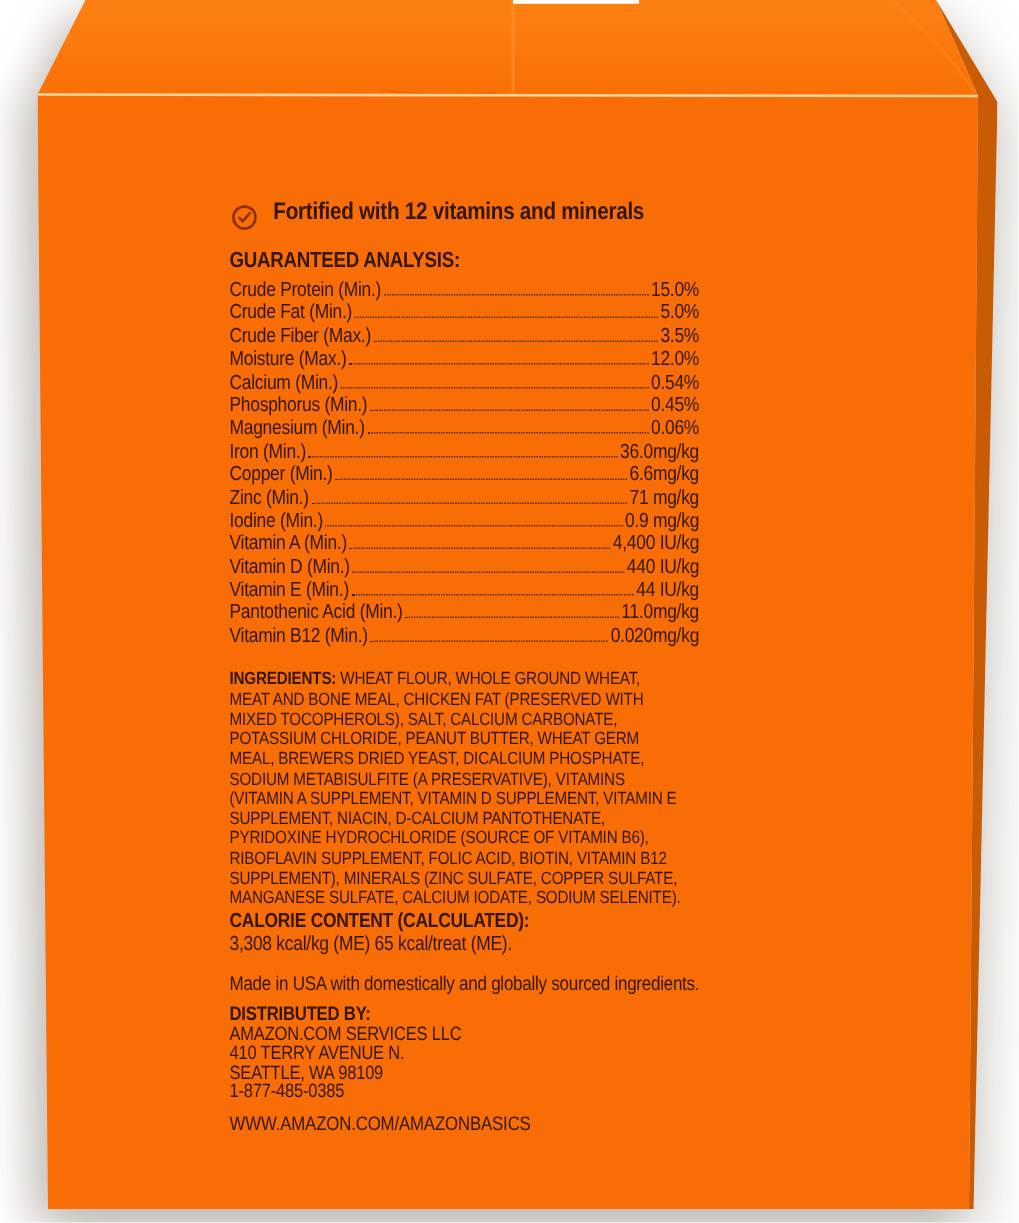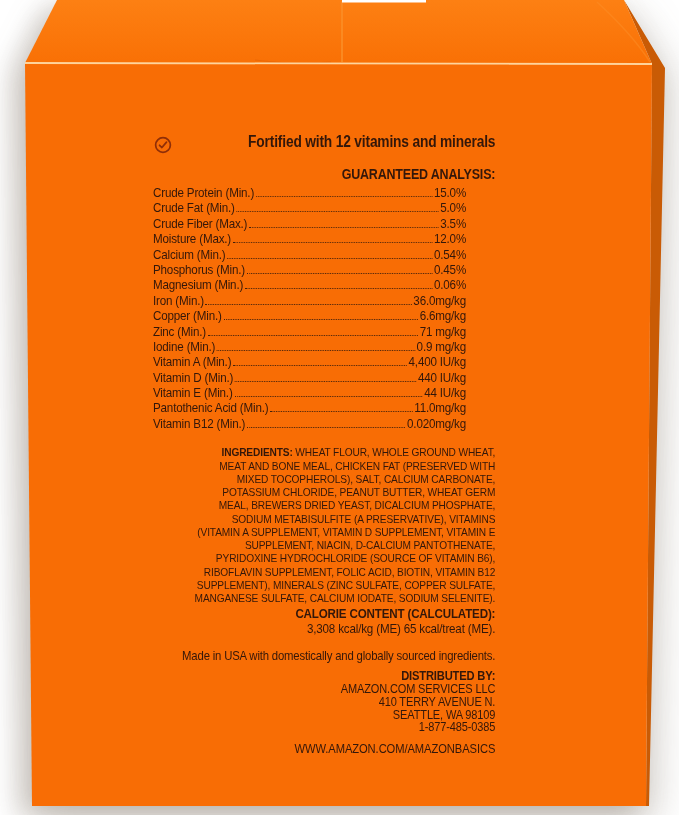--- a/index.html
+++ b/index.html
@@ -1,20 +1,20 @@
 <!DOCTYPE html>
 <html><head>
 <meta charset="utf-8">
 <style>
   html,body{margin:0;padding:0;}
   body{
     width:679px;height:815px;background:#ffffff;overflow:hidden;
     font-family:"Liberation Sans",sans-serif;position:relative;
   }
-  .scene{position:absolute;inset:0;text-align:right;}
+  .scene{position:absolute;inset:0;}
   .box-bg{
     position:absolute;left:25px;top:0;
     filter:drop-shadow(-12px 10px 14px rgba(95,80,62,.30)) drop-shadow(10px 12px 18px rgba(95,80,62,.22));
   }
   
   .label{
     position:absolute;left:153px;top:130px;width:398px;
     transform:scaleX(.86);transform-origin:0 0;
     color:#33170a;
   }

